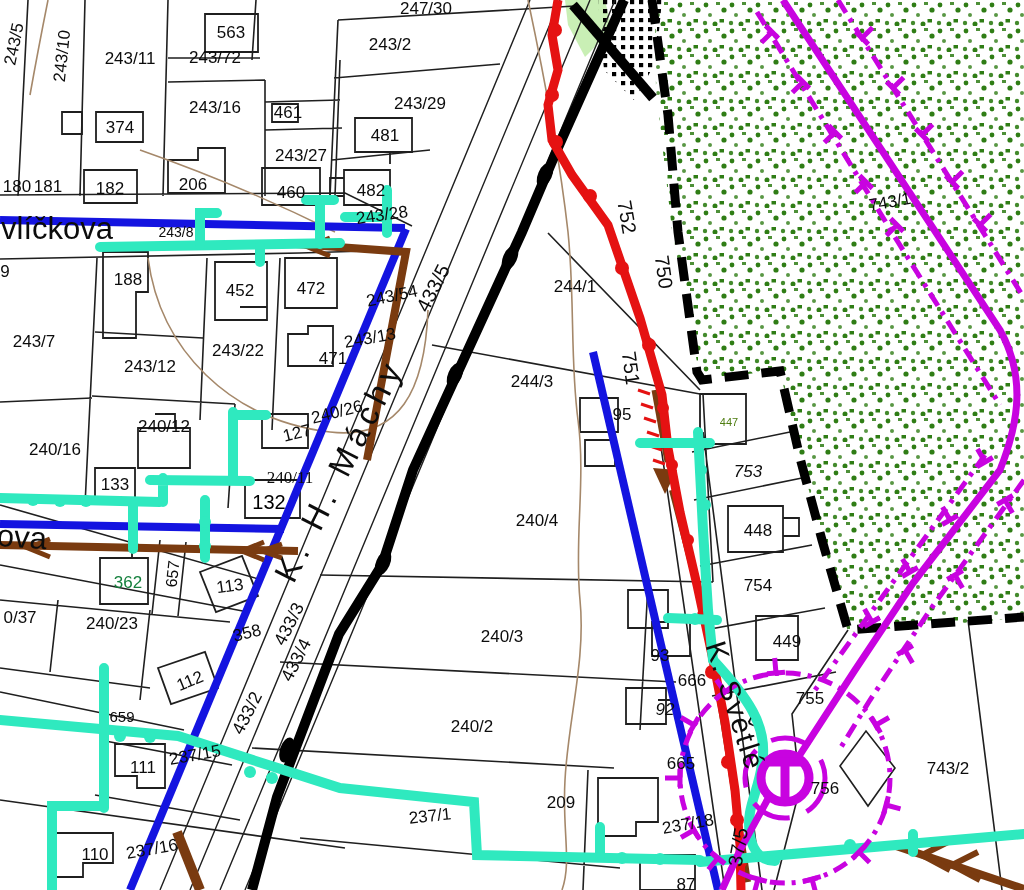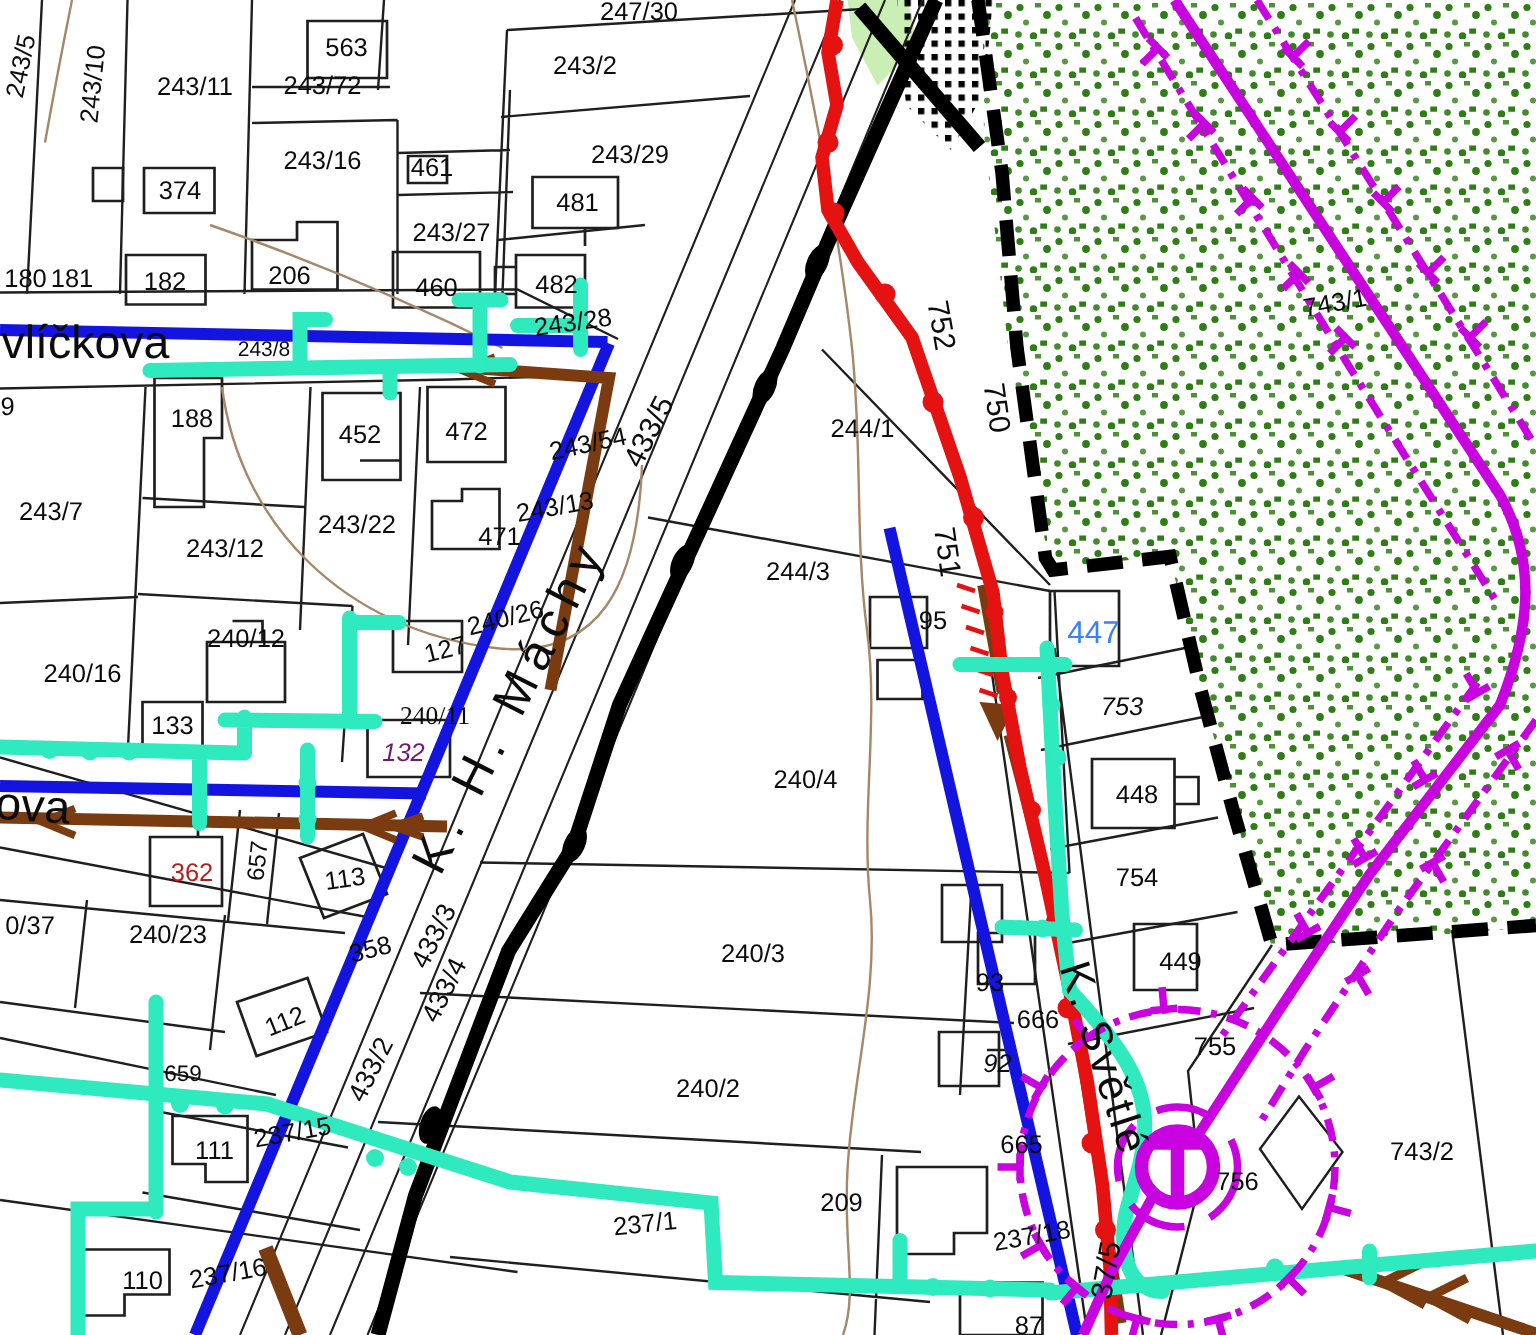--- a/index.html
+++ b/index.html
@@ -272,34 +272,34 @@
       <div class="maplabel" style="left: 333px; top: 358px; font-size: 17px; transform: translate(-50%, -50%) rotate(0deg); color: rgb(12, 12, 12);">471</div>
       <div class="maplabel" style="left: 150px; top: 366px; font-size: 17px; transform: translate(-50%, -50%) rotate(0deg); color: rgb(12, 12, 12);">243/12</div>
       <div class="maplabel" style="left: 575px; top: 286px; font-size: 17px; transform: translate(-50%, -50%) rotate(0deg); color: rgb(12, 12, 12);">244/1</div>
       <div class="maplabel" style="left: 532px; top: 381px; font-size: 17px; transform: translate(-50%, -50%) rotate(0deg); color: rgb(12, 12, 12);">244/3</div>
       <div class="maplabel" style="left: 164px; top: 426px; font-size: 17px; transform: translate(-50%, -50%) rotate(0deg); color: rgb(12, 12, 12);">240/12</div>
       <div class="maplabel" style="left: 297px; top: 433px; font-size: 17px; transform: translate(-50%, -50%) rotate(-14deg); color: rgb(12, 12, 12);">127</div>
       <div class="maplabel" style="left: 55px; top: 449px; font-size: 17px; transform: translate(-50%, -50%) rotate(0deg); color: rgb(12, 12, 12);">240/16</div>
       <div class="maplabel" style="left: 337px; top: 412px; font-size: 17px; transform: translate(-50%, -50%) rotate(-14deg); color: rgb(12, 12, 12);">240/26</div>
       <div class="maplabel" style="left: 115px; top: 484px; font-size: 17px; transform: translate(-50%, -50%) rotate(0deg); color: rgb(12, 12, 12);">133</div>
       <div class="maplabel" style="left: 290px; top: 477px; font-size: 17px; transform: translate(-50%, -50%) rotate(0deg); color: rgb(12, 12, 12); font-family: Liberation Serif, serif;">240/11</div>
-      <div class="maplabel" style="left: 269px; top: 502px; font-size: 17px; transform: translate(-50%, -50%) rotate(0deg); color: #701a75; font-style: italic;">132</div>
+      <div class="maplabel" style="left: 269px; top: 502px; font-size: 20px; transform: translate(-50%, -50%) rotate(0deg); color: #000000;">132</div>
       <div class="maplabel" style="left: 433px; top: 288px; font-size: 20px; transform: translate(-50%, -50%) rotate(-63deg); color: rgb(12, 12, 12);">433/5</div>
       <div class="maplabel" style="left: 537px; top: 520px; font-size: 17px; transform: translate(-50%, -50%) rotate(0deg); color: rgb(12, 12, 12);">240/4</div>
       <div class="maplabel" style="left: 622px; top: 414px; font-size: 17px; transform: translate(-50%, -50%) rotate(0deg); color: rgb(12, 12, 12);">95</div>
       <div class="maplabel" style="left: 631px; top: 368px; font-size: 20px; transform: translate(-50%, -50%) rotate(82deg); color: rgb(12, 12, 12);">751</div>
       <div class="maplabel" style="left: 664px; top: 272px; font-size: 20px; transform: translate(-50%, -50%) rotate(82deg); color: rgb(12, 12, 12);">750</div>
       <div class="maplabel" style="left: 627px; top: 217px; font-size: 20px; transform: translate(-50%, -50%) rotate(80deg); color: rgb(12, 12, 12);">752</div>
       <div class="maplabel" style="left: 890px; top: 202px; font-size: 17px; transform: translate(-50%, -50%) rotate(-10deg); color: rgb(12, 12, 12);">743/1</div>
-      <div class="maplabel" style="left: 729px; top: 422px; font-size: 21px; transform: translate(-50%, -50%) rotate(0deg); color: #3b82f6;">447</div>
+      <div class="maplabel" style="left: 729px; top: 422px; font-size: 11px; transform: translate(-50%, -50%) rotate(0deg); color: #4d7c0f;">447</div>
       <div class="maplabel" style="left: 748px; top: 471px; font-size: 17px; transform: translate(-50%, -50%) rotate(0deg); color: rgb(12, 12, 12); font-style: italic;">753</div>
       <div class="maplabel" style="left: 758px; top: 530px; font-size: 17px; transform: translate(-50%, -50%) rotate(0deg); color: rgb(12, 12, 12);">448</div>
       <div class="maplabel" style="left: 758px; top: 585px; font-size: 17px; transform: translate(-50%, -50%) rotate(0deg); color: rgb(12, 12, 12);">754</div>
       <div class="maplabel" style="left: 787px; top: 641px; font-size: 17px; transform: translate(-50%, -50%) rotate(0deg); color: rgb(12, 12, 12);">449</div>
-      <div class="maplabel" style="left: 128px; top: 582px; font-size: 17px; transform: translate(-50%, -50%) rotate(0deg); color: #b91c1c;">362</div>
+      <div class="maplabel" style="left: 128px; top: 582px; font-size: 17px; transform: translate(-50%, -50%) rotate(0deg); color: #15803d;">362</div>
       <div class="maplabel" style="left: 173px; top: 574px; font-size: 16px; transform: translate(-50%, -50%) rotate(-84deg); color: rgb(12, 12, 12);">657</div>
       <div class="maplabel" style="left: 230px; top: 586px; font-size: 17px; transform: translate(-50%, -50%) rotate(-8deg); color: rgb(12, 12, 12);">113</div>
       <div class="maplabel" style="left: 20px; top: 617px; font-size: 17px; transform: translate(-50%, -50%) rotate(0deg); color: rgb(12, 12, 12);">0/37</div>
       <div class="maplabel" style="left: 112px; top: 623px; font-size: 17px; transform: translate(-50%, -50%) rotate(0deg); color: rgb(12, 12, 12);">240/23</div>
       <div class="maplabel" style="left: 247px; top: 633px; font-size: 17px; transform: translate(-50%, -50%) rotate(-14deg); color: rgb(12, 12, 12);">358</div>
       <div class="maplabel" style="left: 289px; top: 624px; font-size: 18px; transform: translate(-50%, -50%) rotate(-63deg); color: rgb(12, 12, 12);">433/3</div>
       <div class="maplabel" style="left: 296px; top: 660px; font-size: 18px; transform: translate(-50%, -50%) rotate(-63deg); color: rgb(12, 12, 12);">433/4</div>
       <div class="maplabel" style="left: 247px; top: 713px; font-size: 18px; transform: translate(-50%, -50%) rotate(-63deg); color: rgb(12, 12, 12);">433/2</div>
       <div class="maplabel" style="left: 190px; top: 681px; font-size: 17px; transform: translate(-50%, -50%) rotate(-22deg); color: rgb(12, 12, 12);">112</div>
       <div class="maplabel" style="left: 122px; top: 716px; font-size: 15px; transform: translate(-50%, -50%) rotate(0deg); color: rgb(12, 12, 12);">659</div>

